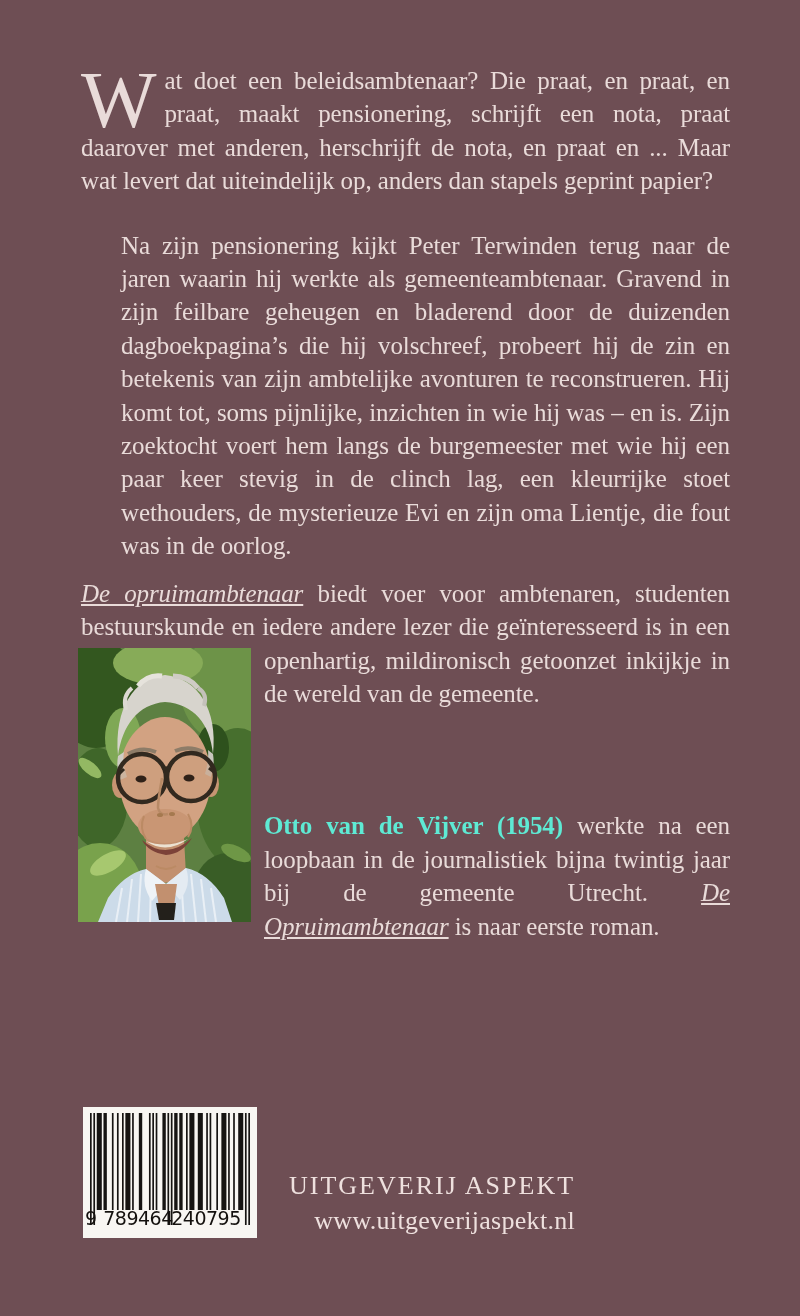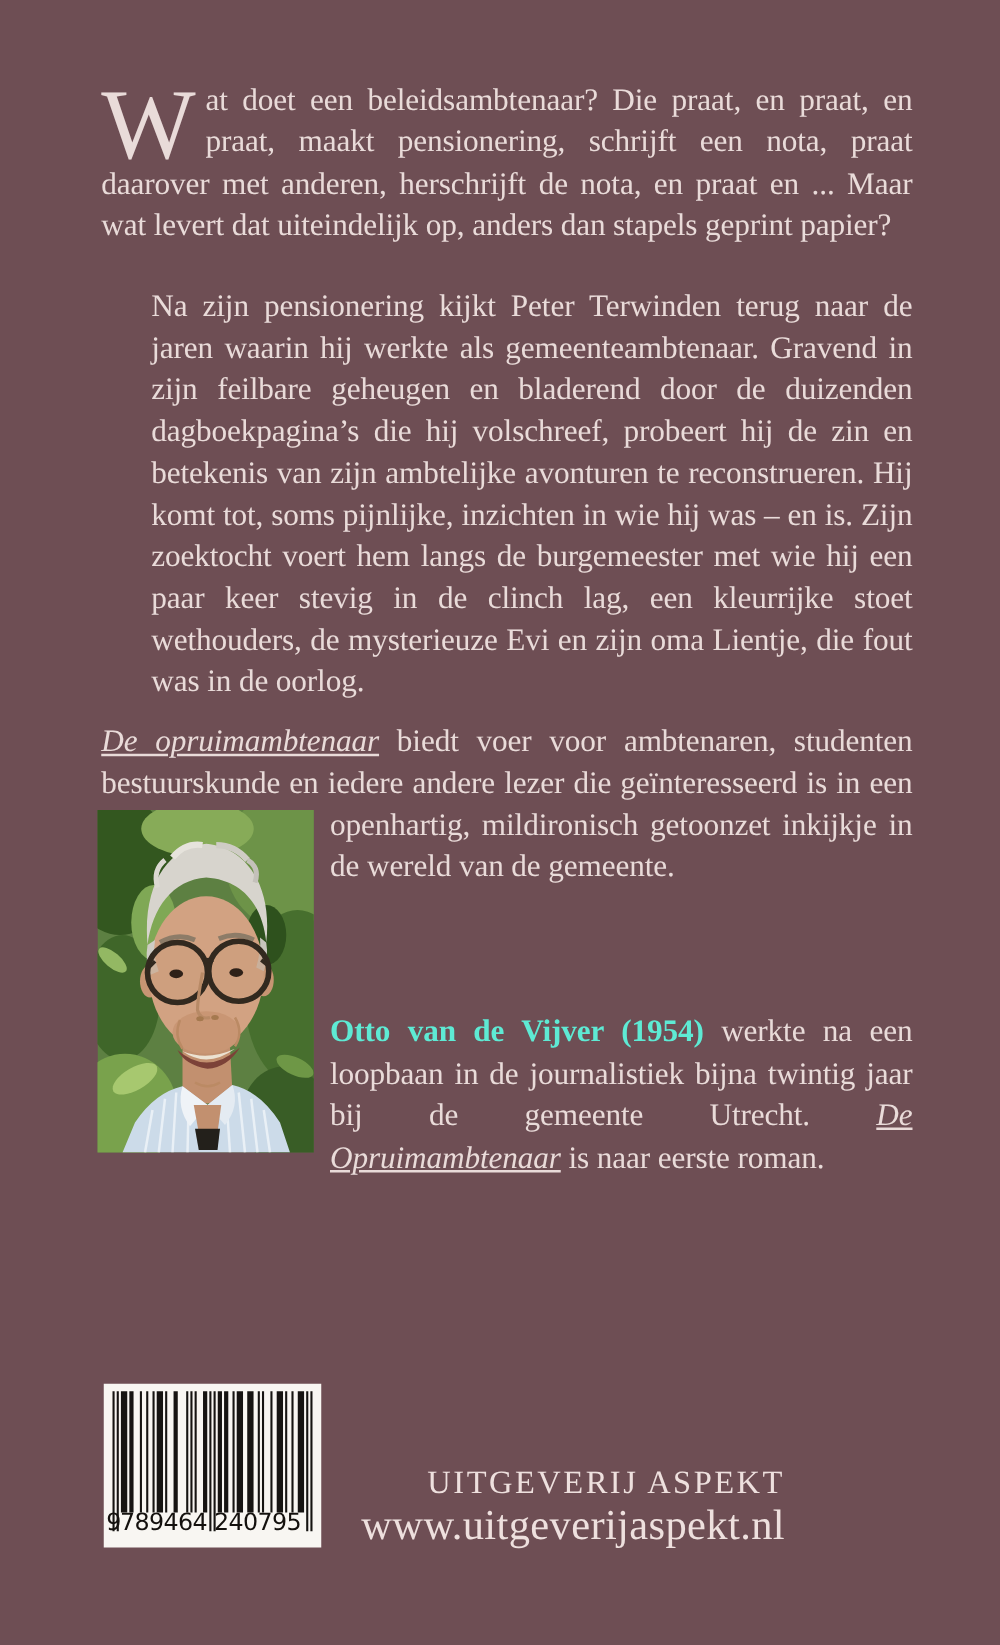--- a/index.html
+++ b/index.html
@@ -53,31 +53,31 @@
   .barcode-box svg { position: absolute; left: 0; top: 0; }
   .bc-digit {
     position: absolute;
     top: 100px;
     font-family: "DejaVu Sans", sans-serif;
     font-size: 19px;
     letter-spacing: -0.5px;
     color: #14110e;
   }
   .bc-left { left: 2px; }
-  .bc-g1 { left: 13px; width: 84px; text-align: left; }
+  .bc-g1 { left: 13px; width: 84px; text-align: center; }
   .bc-g2 { left: 88px; width: 70px; text-align: center; }
   .publisher {
     position: absolute;
     left: 289px;
     top: 1170px;
     color: #eee0de;
     text-align: right;
   }
   .pub-name { font-size: 26px; letter-spacing: 2px; line-height: 31px; }
-  .pub-url  { font-size: 34px; letter-spacing: 0.3px; line-height: 31px; margin-top: 4px; }
+  .pub-url  { font-size: 26px; letter-spacing: 0.3px; line-height: 31px; margin-top: 4px; }
 </style>
 </head>
 <body>
 
 <div class="page">
 
   <div class="text-block">
 
     <p class="para para-1"><span class="dropcap">W</span><span>at doet een beleidsambtenaar? Die praat, en praat, en praat, maakt pensionering, schrijft een nota, praat daarover met anderen, herschrijft de nota, en praat en ... Maar wat levert dat uiteindelijk op, anders dan stapels geprint papier?</span></p>
 

